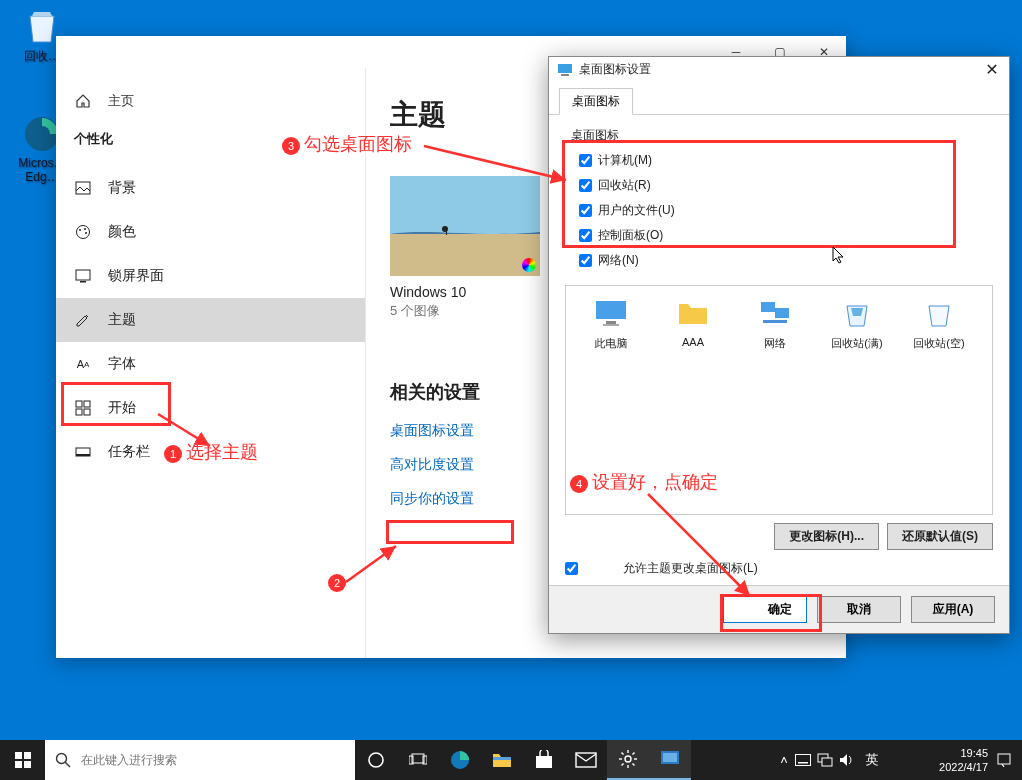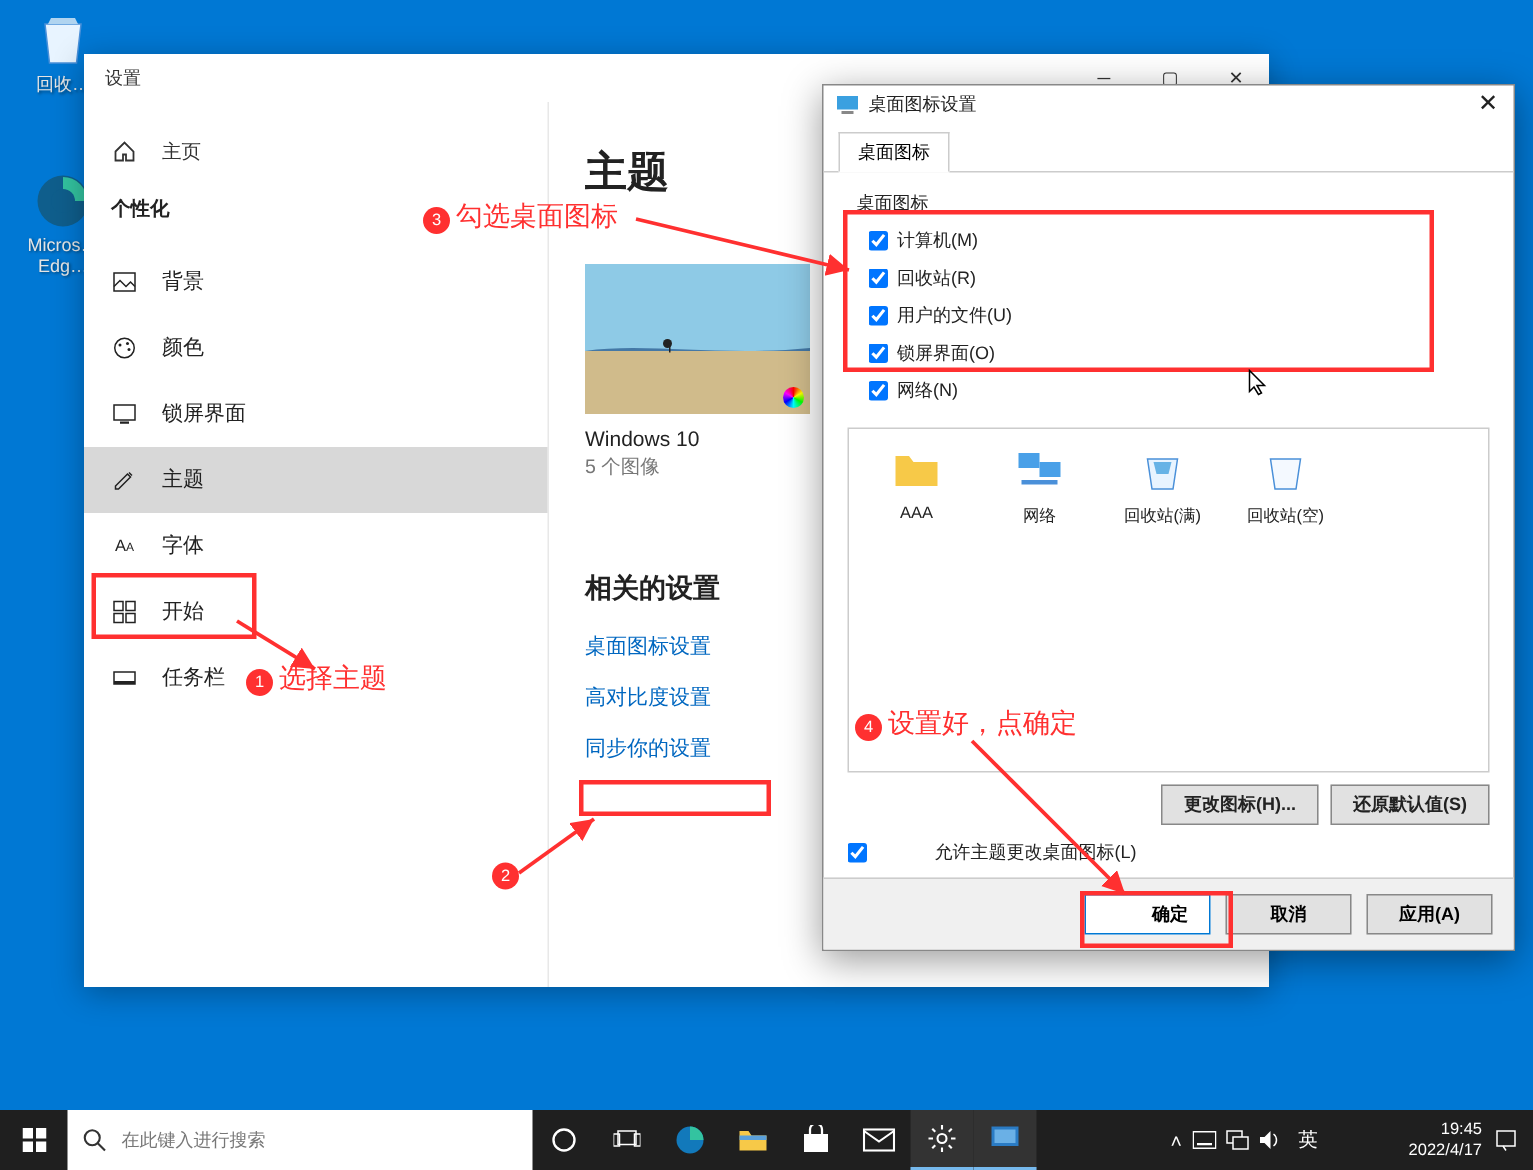--- a/index.html
+++ b/index.html
@@ -1,18 +1,18 @@
 <!DOCTYPE html>
 <html><head>
 <meta charset="utf-8">
 <style>
   * { box-sizing: border-box; margin: 0; padding: 0; font-family: "Microsoft YaHei", "Segoe UI", sans-serif; }
   body { width: 1022px; height: 780px; background: #0078d4; overflow: hidden; position: relative; }
   
-  .desktop-icon { position: absolute; width: 68px; display: flex; flex-direction: column; align-items: center; color: #e5e5e5; font-size: 12px; text-align: center; text-shadow: 1px 1px 2px rgba(0,0,0,0.5); }
+  .desktop-icon { position: absolute; width: 68px; display: flex; flex-direction: column; align-items: center; color: #0f172a; font-size: 12px; text-align: center; text-shadow: 1px 1px 2px rgba(0,0,0,0.5); }
   .desktop-icon .icon-box { width: 40px; height: 40px; margin-bottom: 2px; }
   
   .settings-window { position: absolute; left: 56px; top: 36px; width: 790px; height: 622px; background: #fff; box-shadow: 0 4px 20px rgba(0,0,0,0.3); display: flex; flex-direction: column; }
   .titlebar { height: 32px; display: flex; align-items: center; justify-content: flex-end; }
   .titlebar .title { flex: 1; padding-left: 14px; font-size: 12px; color: #333; }
   .titlebar .btn { width: 44px; height: 30px; display: flex; align-items: center; justify-content: center; font-size: 12px; color: #333; }
   .settings-body { flex: 1; display: flex; }
   .sidebar { width: 310px; border-right: 1px solid #e8e8e8; display: flex; flex-direction: column; padding-top: 18px; }
   .home-row { display: flex; align-items: center; padding: 6px 18px 14px; font-size: 13px; color: #333; }
   .home-row .ic { width: 18px; height: 18px; margin-right: 16px; display:inline-flex; align-items:center; justify-content:center;}
@@ -84,21 +84,20 @@
         <circle cx="20" cy="20" r="17" fill="#0f5e8c"></circle>
         <path d="M20 4 A16 16 0 0 1 36 20 L20 20 Z" fill="#33c3a0"></path>
         <circle cx="20" cy="20" r="8" fill="#0f5e8c"></circle>
       </svg>
   </div>
   <span>Micros… Edg…</span>
 </div>
 
 <div class="settings-window">
   <div class="titlebar">
-    <div class="title">设置</div>
     <div class="btn">─</div>
     <div class="btn">▢</div>
     <div class="btn">✕</div>
   </div>
   <div class="settings-body">
     <div class="sidebar">
       <div class="home-row">
         <span class="ic">
             <svg width="16" height="16" viewBox="0 0 16 16">
               <path d="M2 8 L8 2 L14 8 L14 14 L9 14 L9 10 L7 10 L7 14 L2 14 Z" fill="none" stroke="#333" stroke-width="1.2"></path>
@@ -216,28 +215,38 @@
       <label class="chk">
           <input type="checkbox" checked="" style="">
           <span>回收站(R)</span>
         </label>
       <label class="chk">
           <input type="checkbox" checked="" style="">
           <span>用户的文件(U)</span>
         </label>
       <label class="chk">
           <input type="checkbox" checked="" style="">
-          <span>锁屏界面(O)</span>
+          <span>控制面板(O)</span>
         </label>
       <label class="chk">
           <input type="checkbox" checked="" style="">
           <span>网络(N)</span>
         </label>
     </div>
     <div class="icon-row">
+      <div class="dicon">
+        <div class="iimg">
+            <svg viewBox="0 0 36 36">
+              <rect x="3" y="5" width="30" height="18" fill="#49a0e8"></rect>
+              <rect x="13" y="25" width="10" height="3" fill="#888"></rect>
+              <rect x="10" y="28" width="16" height="2" fill="#aaa"></rect>
+            </svg>
+          </div>
+        <span>此电脑</span>
+      </div>
       <div class="dicon">
         <div class="iimg">
             <svg viewBox="0 0 36 36">
               <path d="M4 10 L4 28 L32 28 L32 12 L16 12 L13 8 L4 8 Z" fill="#f7c948"></path>
             </svg>
           </div>
         <span>AAA</span>
       </div>
       <div class="dicon">
         <div class="iimg">

